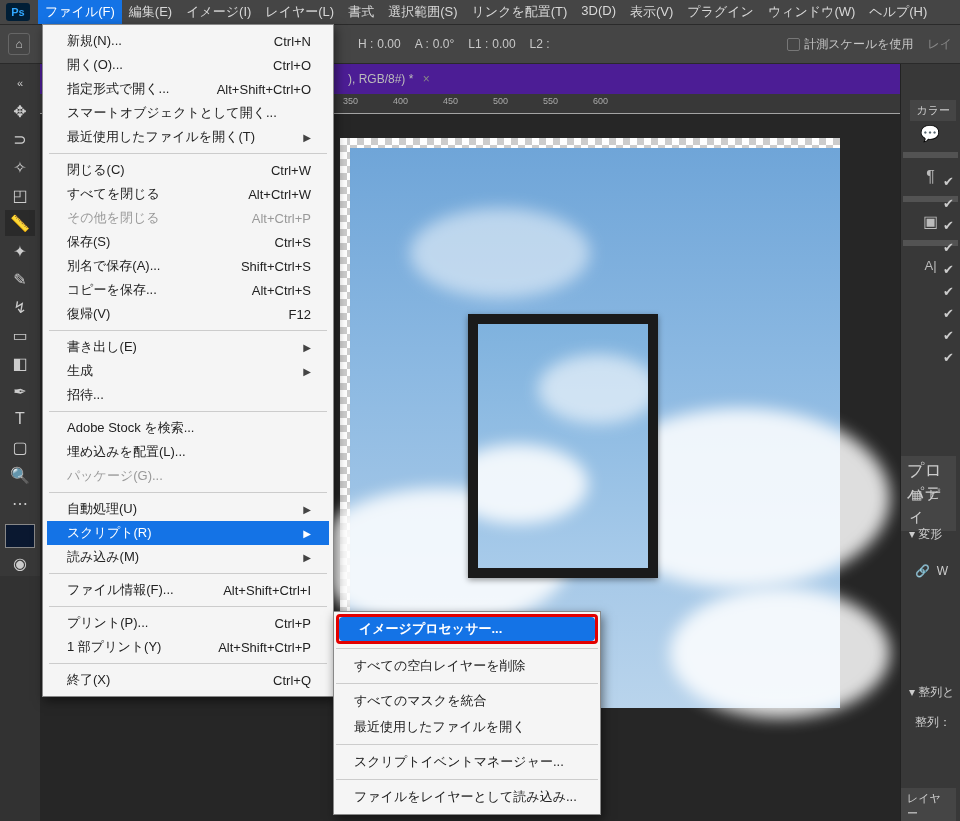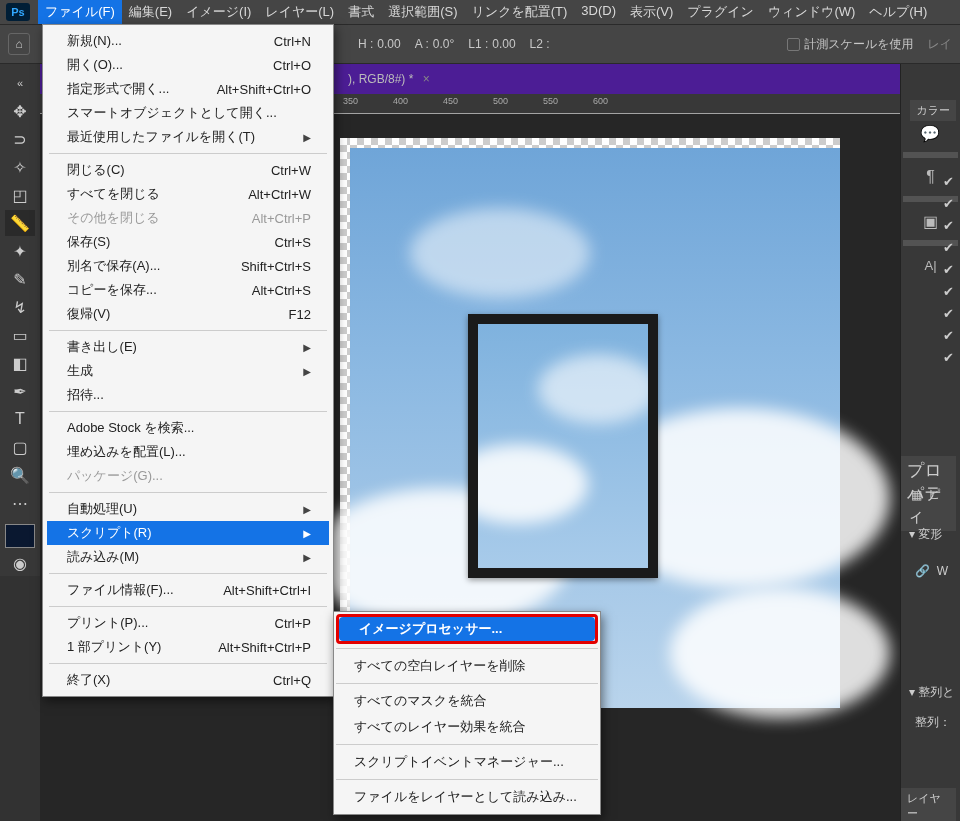--- a/index.html
+++ b/index.html
@@ -328,18 +328,18 @@
   </div>
 
 <div class="submenu" id="script-sub">
     <div class="highlight-box">
       <div class="dd-item">イメージプロセッサー...</div>
     </div>
     <div class="dd-sep"></div>
     <div class="dd-item">すべての空白レイヤーを削除</div>
     <div class="dd-sep"></div>
     <div class="dd-item">すべてのマスクを統合</div>
-    <div class="dd-item">すべてのレイヤー効果を統合</div>
+    <div class="dd-item">最近使用したファイルを開く</div>
     <div class="dd-sep"></div>
     <div class="dd-item">スクリプトイベントマネージャー...</div>
     <div class="dd-sep"></div>
     <div class="dd-item">ファイルをレイヤーとして読み込み...</div>
   </div>
 
 </body></html>

